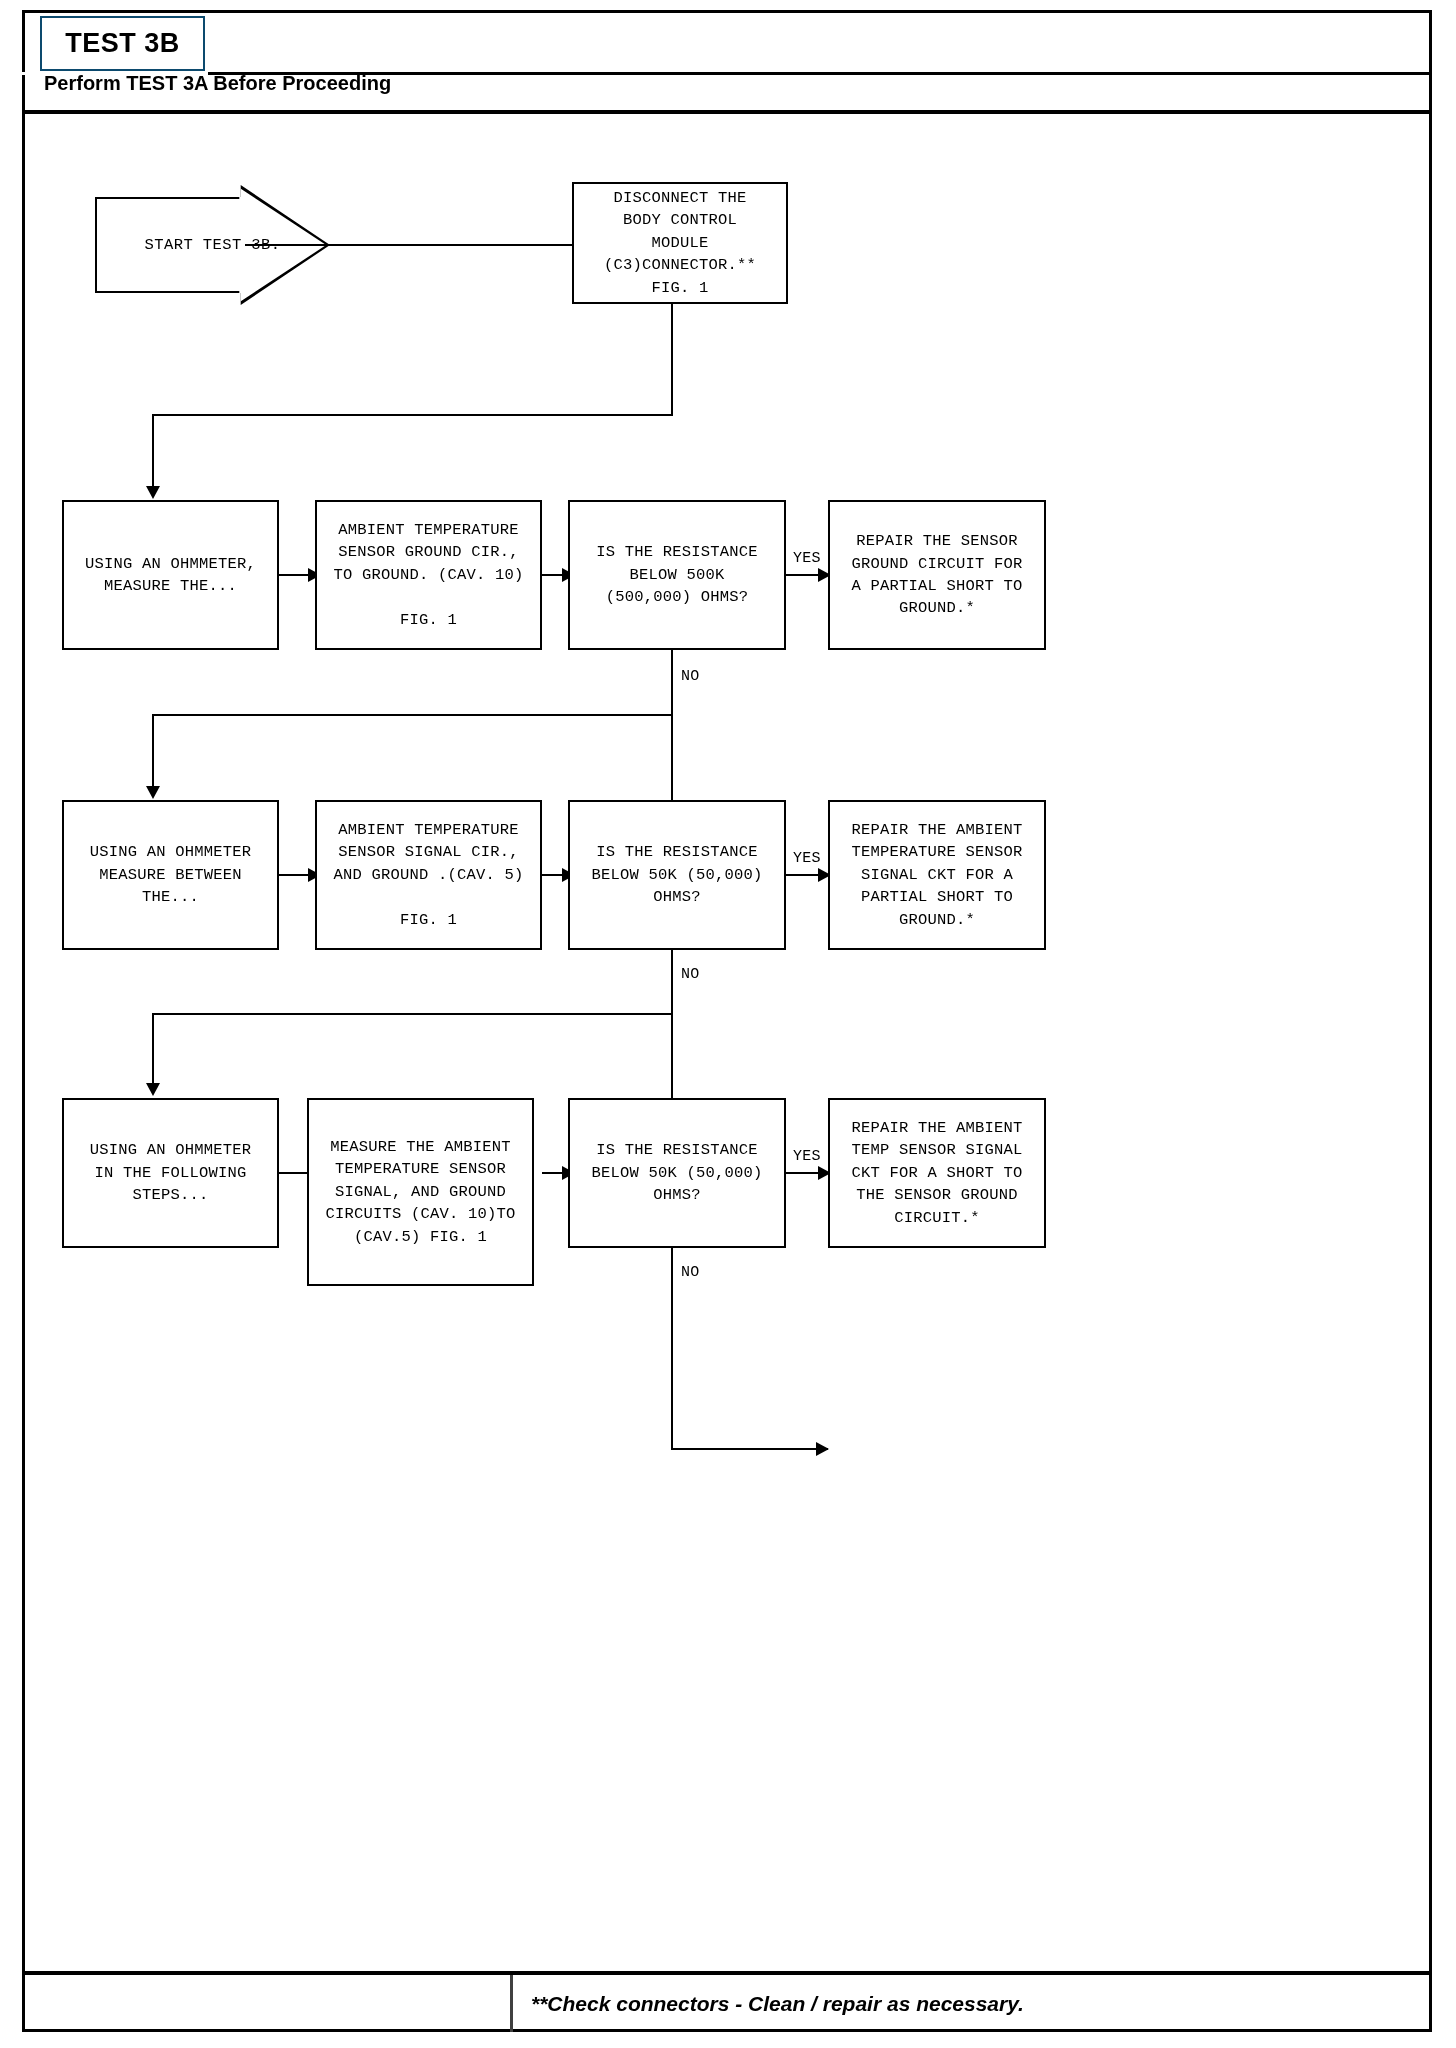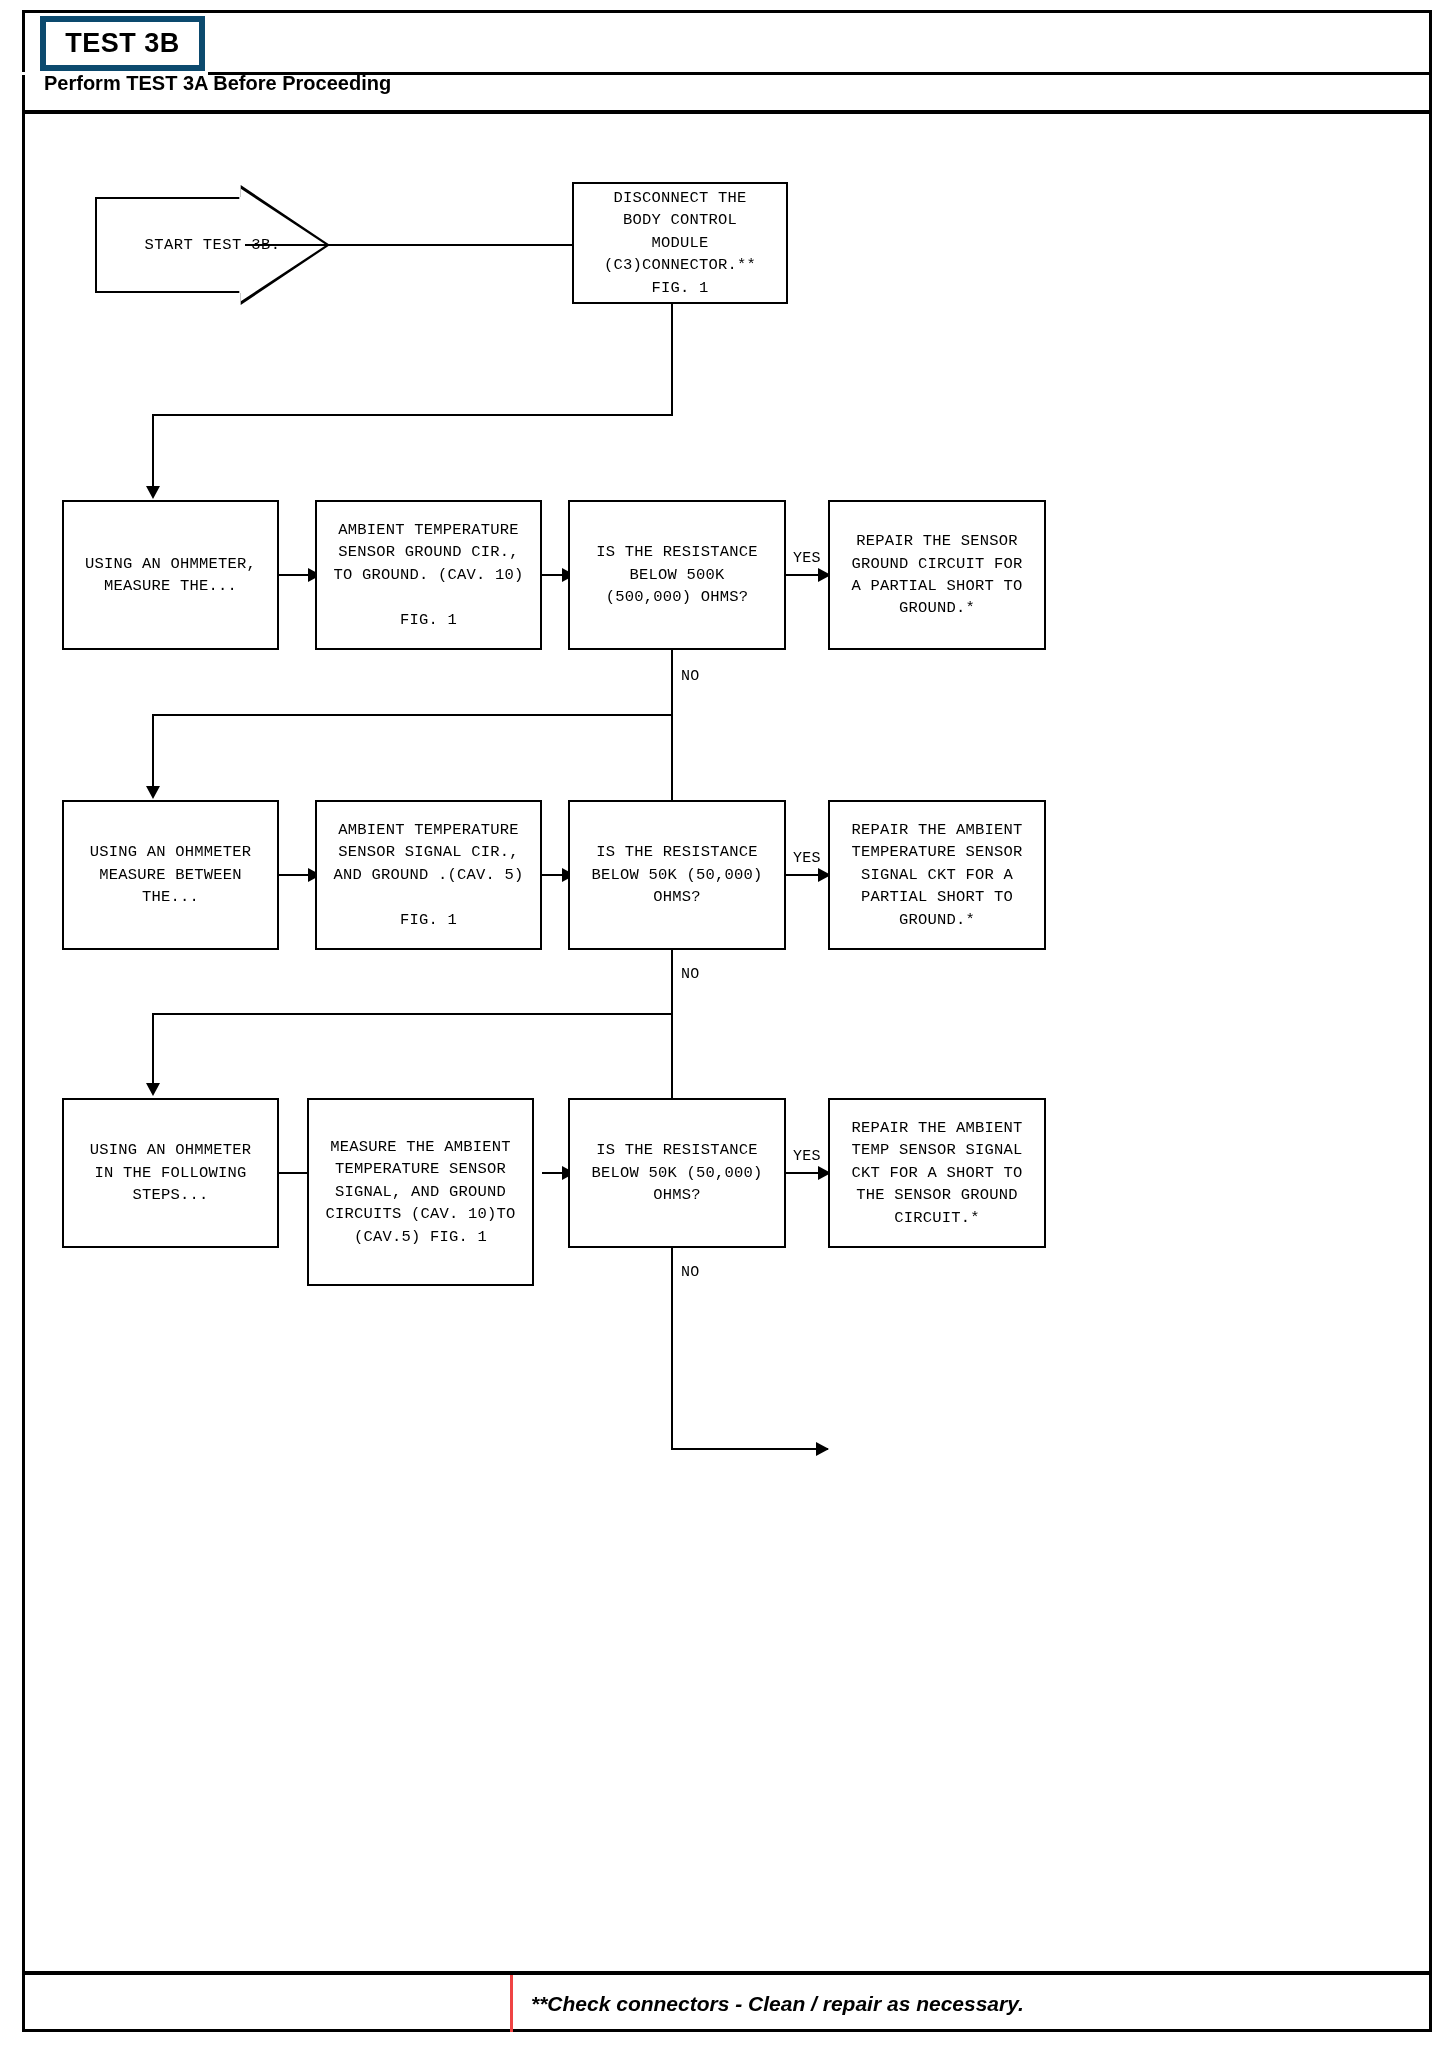--- a/index.html
+++ b/index.html
@@ -41,21 +41,21 @@
     height: 104px;
     box-sizing: border-box;
   }
 
   .test-id-box {
     position: absolute;
     left: 18px;
     top: 6px;
     width: 165px;
     height: 55px;
-    border: 6px solid #0c4a6e;
+    border: 2px solid #0c4a6e;
     box-sizing: border-box;
     display: flex;
     align-items: center;
     justify-content: center;
   }
   .test-id-text {
     font-size: 27px;
     font-weight: bold;
     letter-spacing: 0.5px;
     font-family: "Liberation Sans", sans-serif;
@@ -218,21 +218,21 @@
   }
   .footer-left {
     left: 22px;
     width: 488px;
     padding-left: 16px;
   }
   .footer-right {
     left: 510px;
     width: 922px;
     padding-left: 18px;
-    border-left: 3px solid #ef4444;
+    border-left: 3px solid #404040;
   }
   .footer-text {
     font-size: 21px;
     font-weight: bold;
     font-style: italic;
     font-family: "Liberation Sans", sans-serif;
     white-space: nowrap;
   }
 </style>
 </head>

